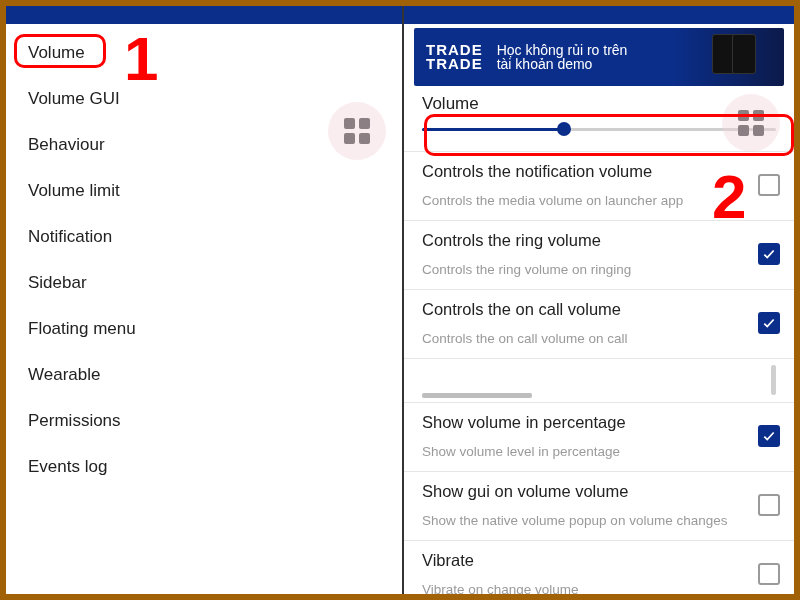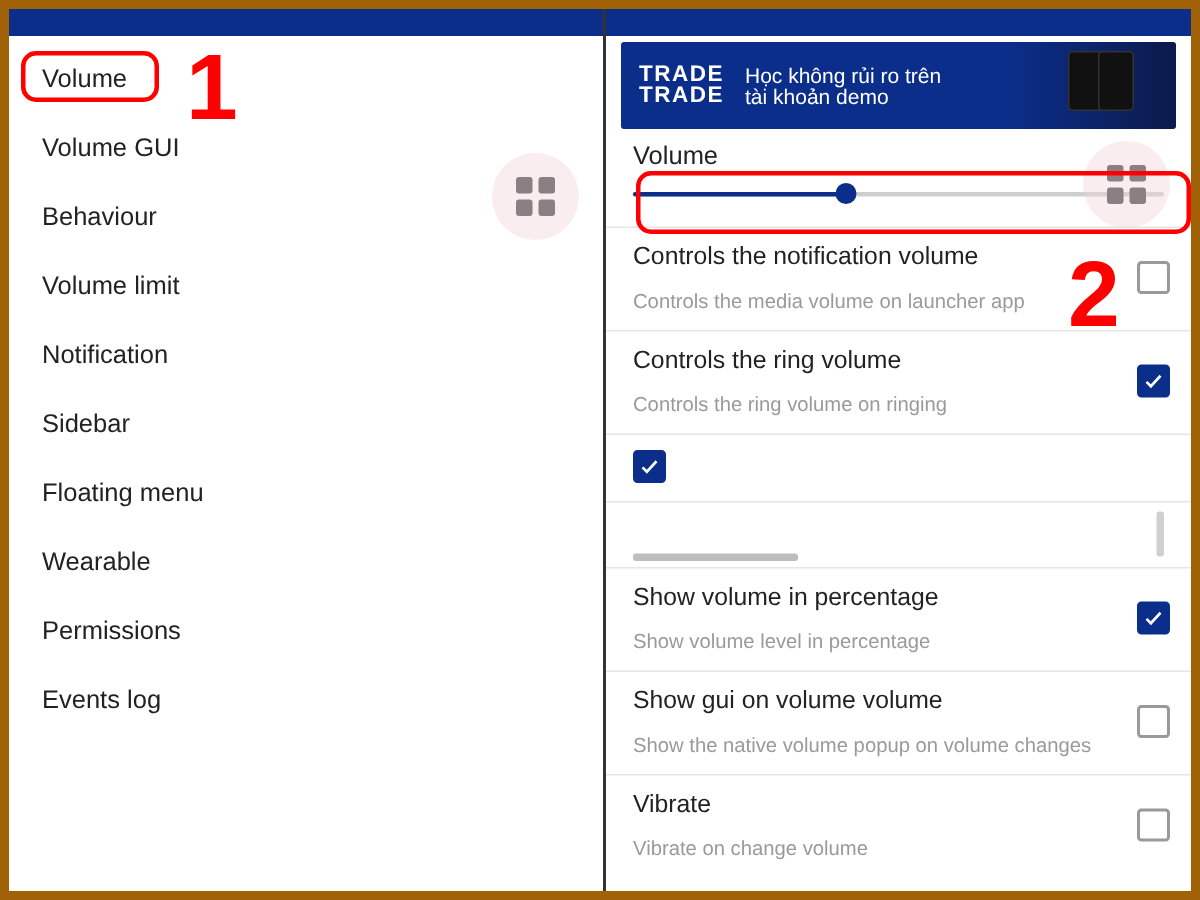--- a/index.html
+++ b/index.html
@@ -241,20 +241,24 @@
             <div class="setting-sub">Controls the ring volume on ringing</div>
           </div>
           <div class="checkbox checked">
             <svg width="14" height="14" viewBox="0 0 24 24" fill="none" stroke-width="3">
                 <polyline points="4,13 9,18 20,6"></polyline>
               </svg>
           </div>
         </div>
 
         <div class="setting-row">
+          <div class="setting-texts">
+            <div class="setting-title">Controls the on call volume</div>
+            <div class="setting-sub">Controls the on call volume on call</div>
+          </div>
           <div class="checkbox checked">
             <svg width="14" height="14" viewBox="0 0 24 24" fill="none" stroke-width="3">
                 <polyline points="4,13 9,18 20,6"></polyline>
               </svg>
           </div>
         </div>
 
         <div class="gap-row">
           <div class="inner-scroll"></div>
           <div class="inner-scroll-track"></div>

